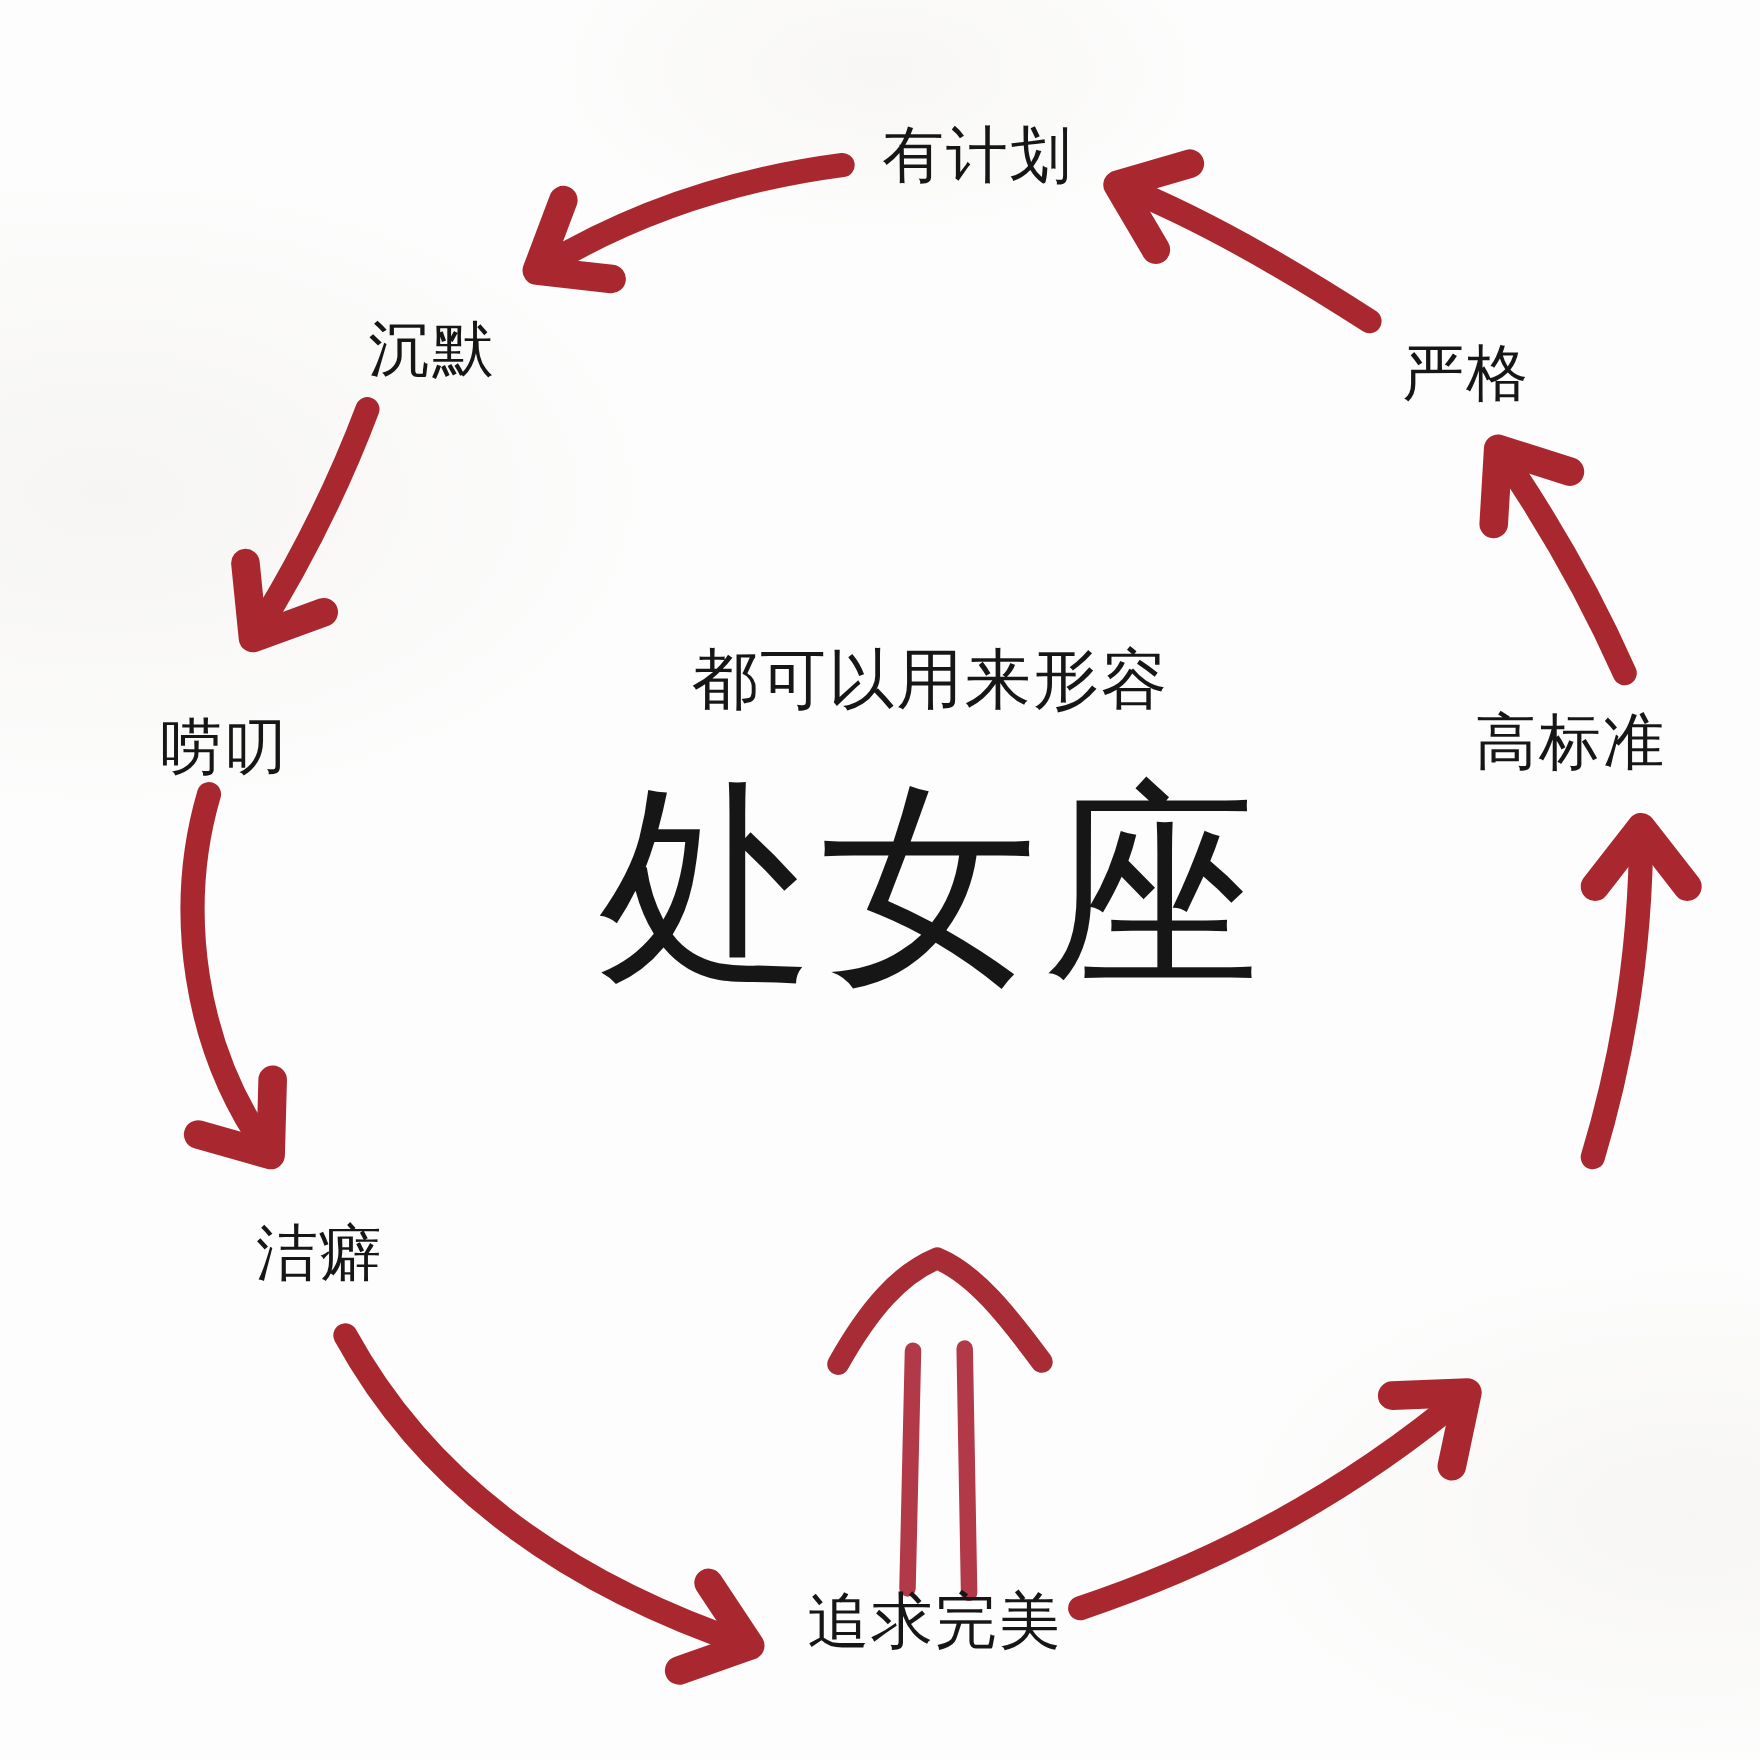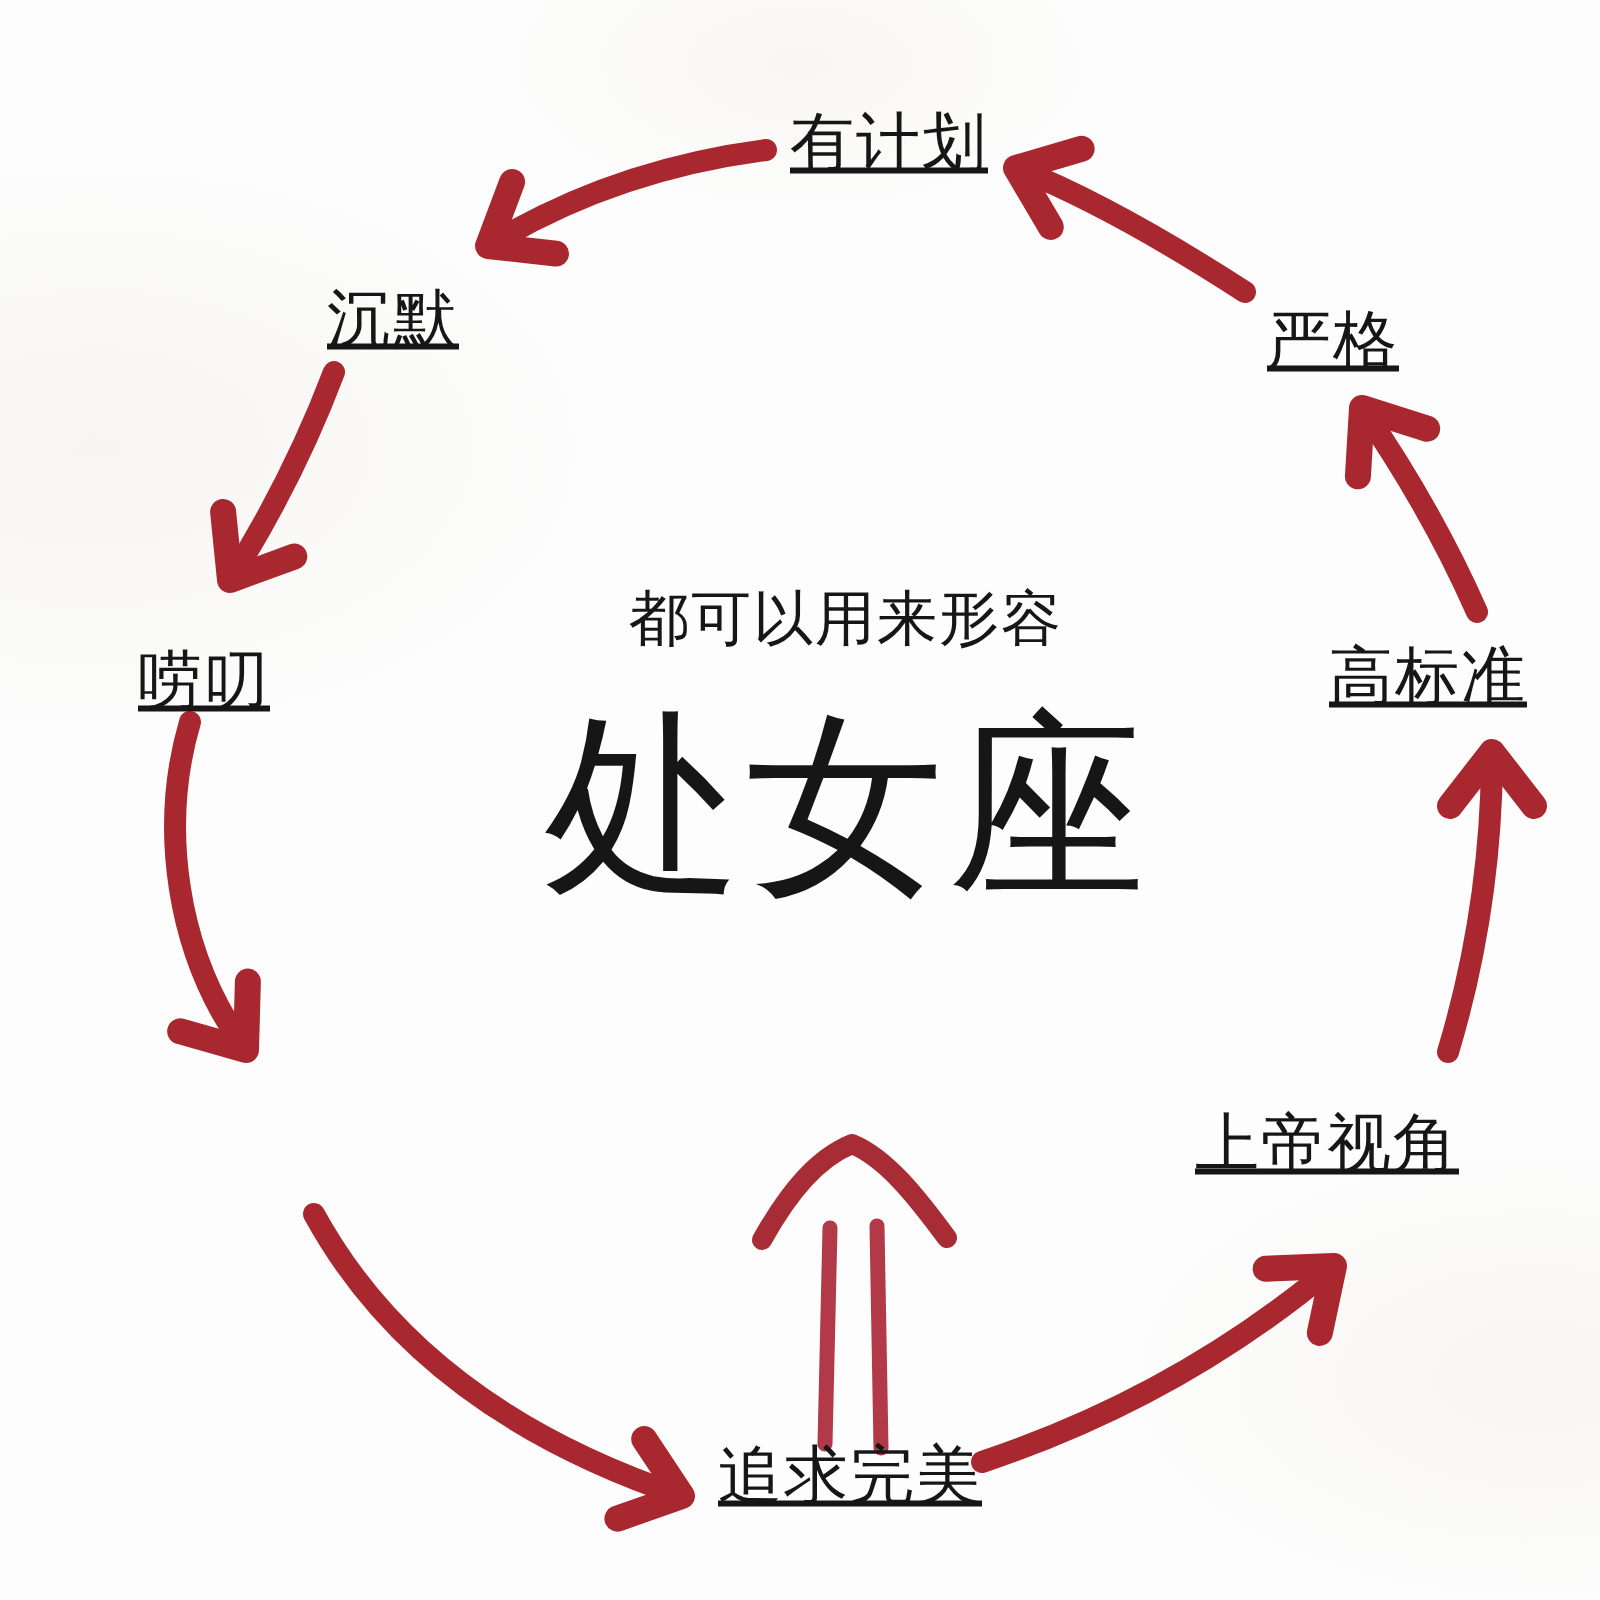--- a/index.html
+++ b/index.html
@@ -48,25 +48,24 @@
     fill:none;
     stroke:var(--chevron-red);
     stroke-width:20;
     stroke-linecap:round;
     stroke-linejoin:round;
   }
   .label{
     position:absolute;
     transform:translate(-50%,-50%);
     white-space:nowrap;
-    font-size:64px;
+    font-size:56px;
     font-weight:500;
     letter-spacing:2px;
     color:var(--text-black);
-    text-decoration:underline;
   }
   .center-subtitle{
     position:absolute;
     transform:translate(-50%,-50%);
     white-space:nowrap;
     font-size:60px;
     font-weight:500;
     letter-spacing:2px;
   }
   .center-title{
@@ -102,21 +101,21 @@
     <g>
       <path class="double-shaft" d="M 830 1228 L 825 1444"></path>
       <path class="double-shaft" d="M 877 1226 L 881 1448"></path>
       <path class="double-chevron" d="M 762 1240 C 790 1190 818 1158 852 1144 C 886 1158 916 1196 947 1238"></path>
     </g>
   </svg>
 
   <div class="label" style="left:889px;top:142px;">有计划</div>
   <div class="label" style="left:1333px;top:340px;">严格</div>
   <div class="label" style="left:1428px;top:676px;">高标准</div>
-  <div class="label" style="left:1327px;top:1143px;">上帝视角</div>
   <div class="label" style="left:850px;top:1475px;">追求完美</div>
+  <div class="label" style="left:291px;top:1140px;">洁癖</div>
   <div class="label" style="left:204px;top:660px;margin-top:20px;">唠叨</div>
   <div class="label" style="left:393px;top:318px;text-align:right;">沉默</div>
 
   <div class="center-subtitle" style="left:846px;top:619px;font-family:Liberation Mono, monospace;">都可以用来形容</div>
   <div class="center-title" style="left:847px;top:808px;">处女座</div>
 
 </div>
 
 </body></html>

